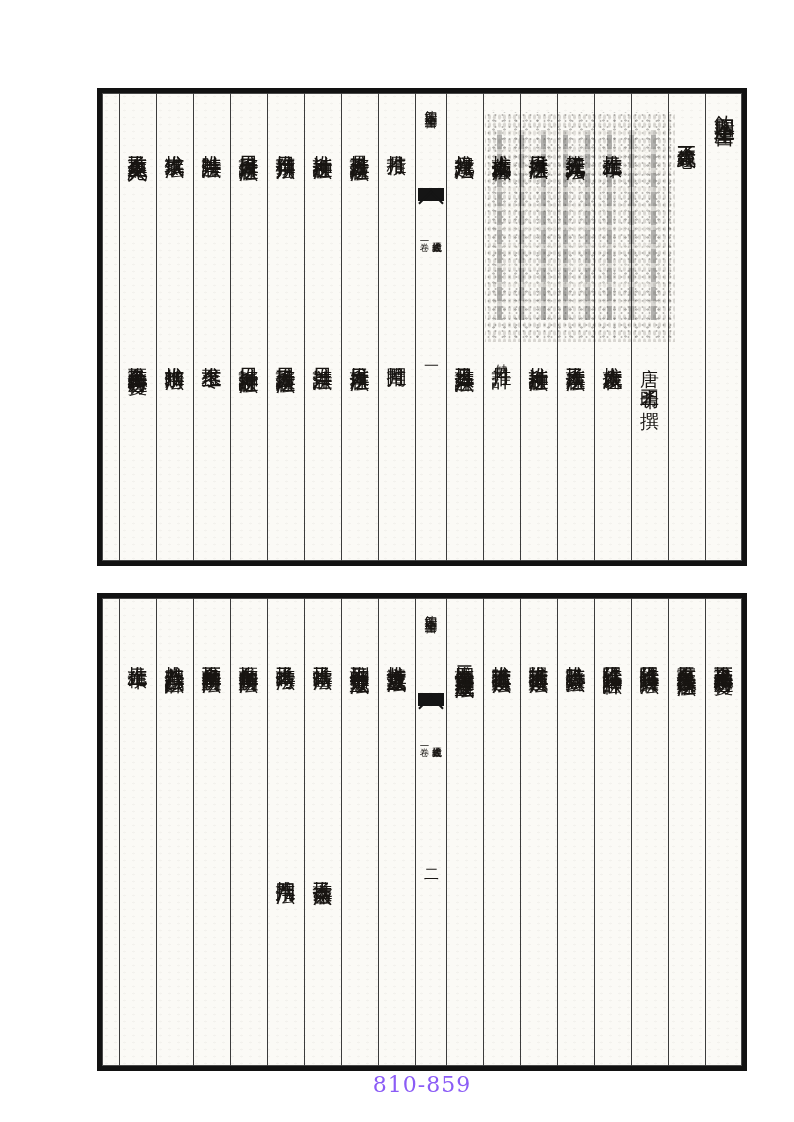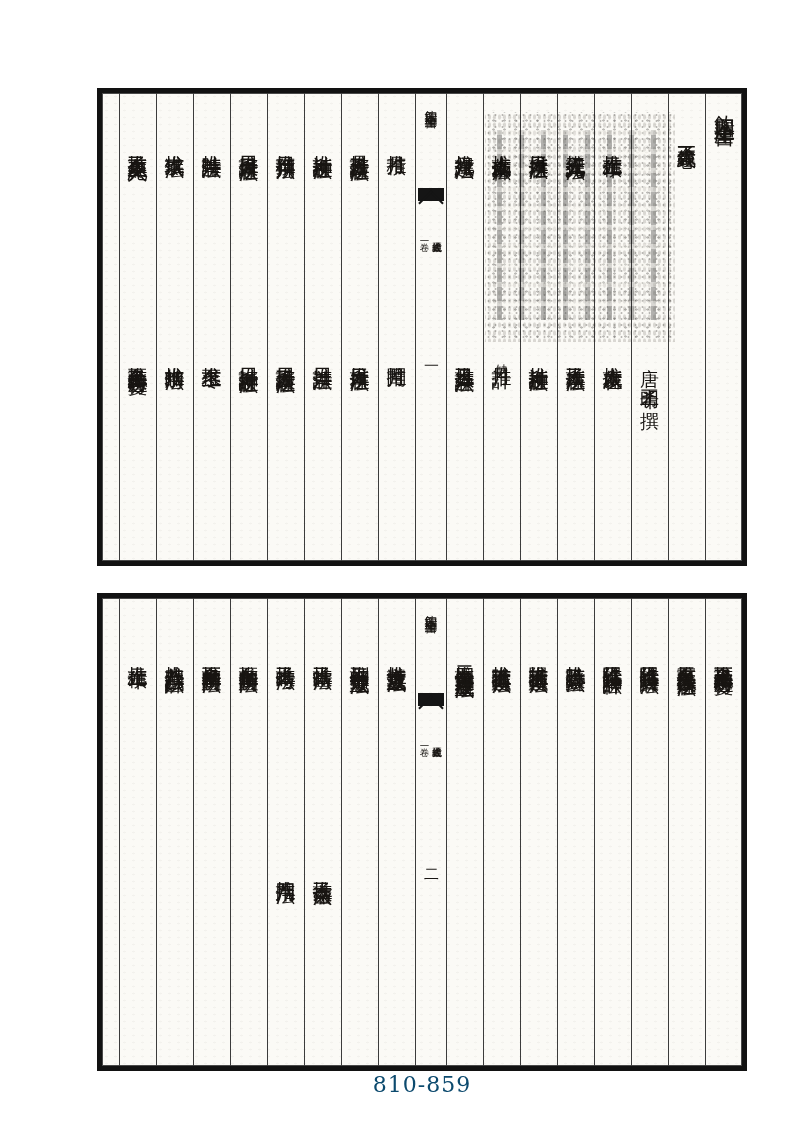--- a/index.html
+++ b/index.html
@@ -67,21 +67,21 @@
   }
   .seal .bars{
     position:absolute;inset:18px 12px 22px 12px;opacity:.55;filter:blur(.6px);
     background:
       repeating-linear-gradient(0deg, transparent 0 14px, rgba(251,250,246,.55) 14px 19px),
       repeating-linear-gradient(90deg, rgba(30,30,30,.75) 0 5px, transparent 5px 22px);
   }
 
   .footer{
     position:absolute;left:97px;top:1072px;width:650px;
-    text-align:center;font-size:22px;letter-spacing:1px;color:#0c4a6e;
+    text-align:center;font-size:22px;letter-spacing:1px;color:#8b5cf6;
     font-family:"DejaVu Serif",serif;
   }
 </style>
 </head>
 <body>
 
 <div class="sheet">
 
   <section class="page page1">
     <div class="grid">

